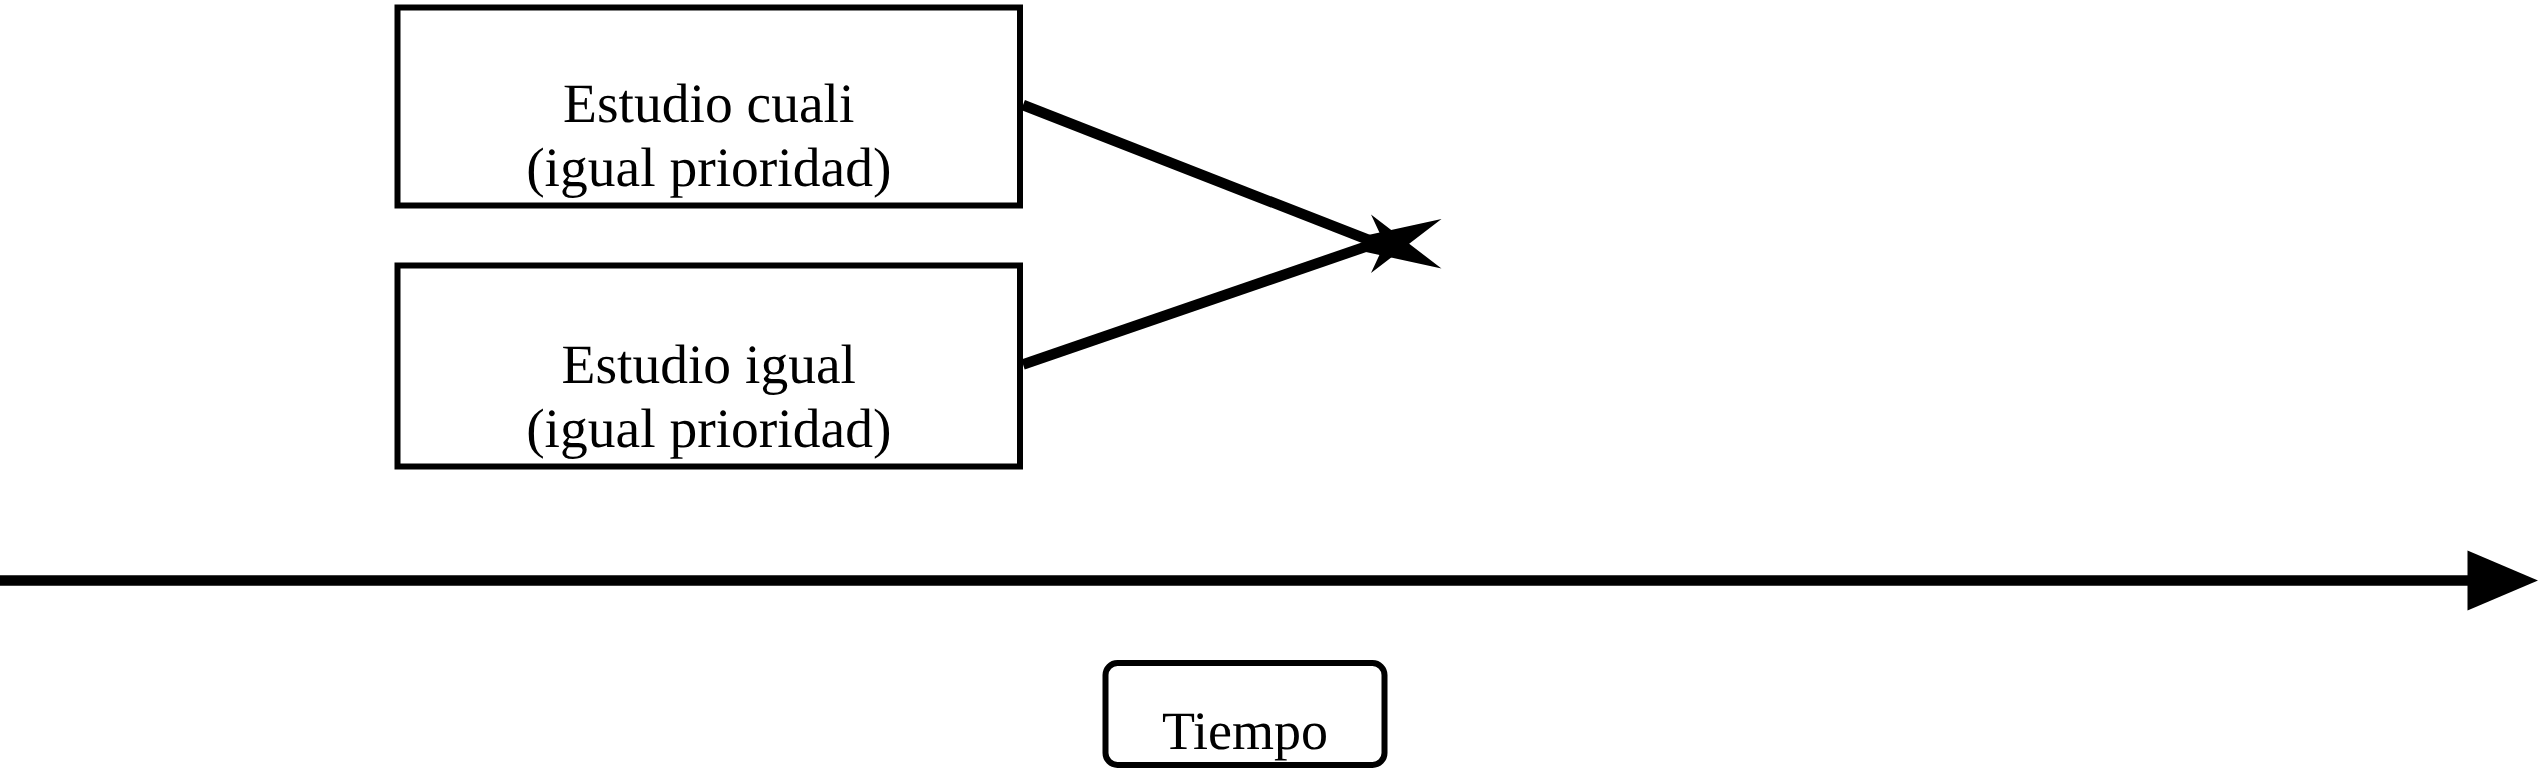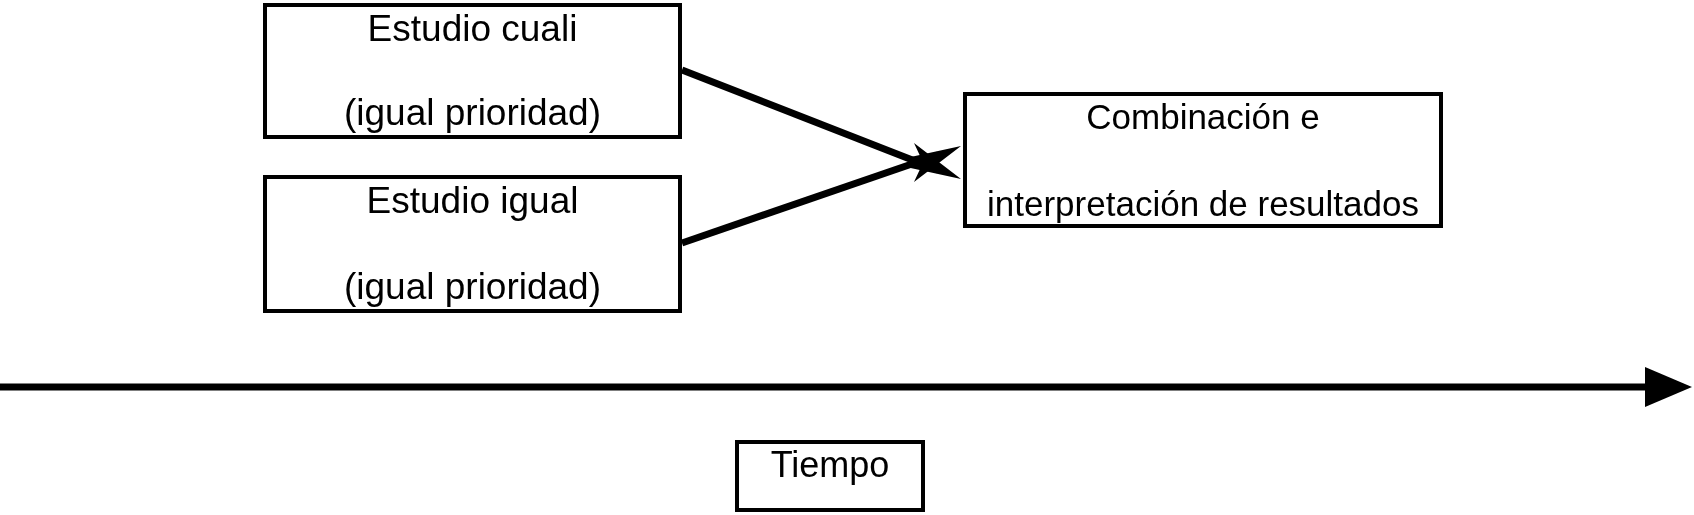--- a/index.html
+++ b/index.html
@@ -26,25 +26,26 @@
     height: 515px;
   }
   .node-box {
     position: absolute;
     box-sizing: border-box;
     background: #ffffff;
     border: 4px solid #000000;
     display: flex;
     flex-direction: column;
     align-items: center;
-    justify-content: space-between;
+    justify-content: flex-end;
     text-align: center;
     color: #000000;
     line-height: 1.18;
     z-index: 3;
+    font-family: Liberation Serif, serif;
   }
   .node-line {
     display: block;
     white-space: nowrap;
   }
   
   #box-cuali {
     left: 263px;
     top: 3px;
     width: 419px;
@@ -68,20 +69,21 @@
     font-size: 35px;
   }
   
   #box-tiempo {
     left: 735px;
     top: 440px;
     width: 190px;
     height: 72px;
     border-width: 4px;
     font-size: 36px;
+    border-radius: 10px;
   }
 </style>
 </head>
 <body>
 
 <div id="canvas">
 
   <svg class="diagram-svg" viewBox="0 0 1694 515" xmlns="http://www.w3.org/2000/svg">
 
     <g>
@@ -103,22 +105,18 @@
   <div id="box-cuali" class="node-box">
     <span class="node-line">Estudio cuali</span>
     <span class="node-line">(igual prioridad)</span>
   </div>
 
   <div id="box-cuanti" class="node-box">
     <span class="node-line">Estudio igual</span>
     <span class="node-line">(igual prioridad)</span>
   </div>
 
-  <div id="box-combinacion" class="node-box">
-    <span class="node-line">Combinación e</span>
-    <span class="node-line">interpretación de resultados</span>
-  </div>
 
   <div id="box-tiempo" class="node-box">
     <span class="node-line">Tiempo</span>
   </div>
 
 </div>
 
 </body></html>

